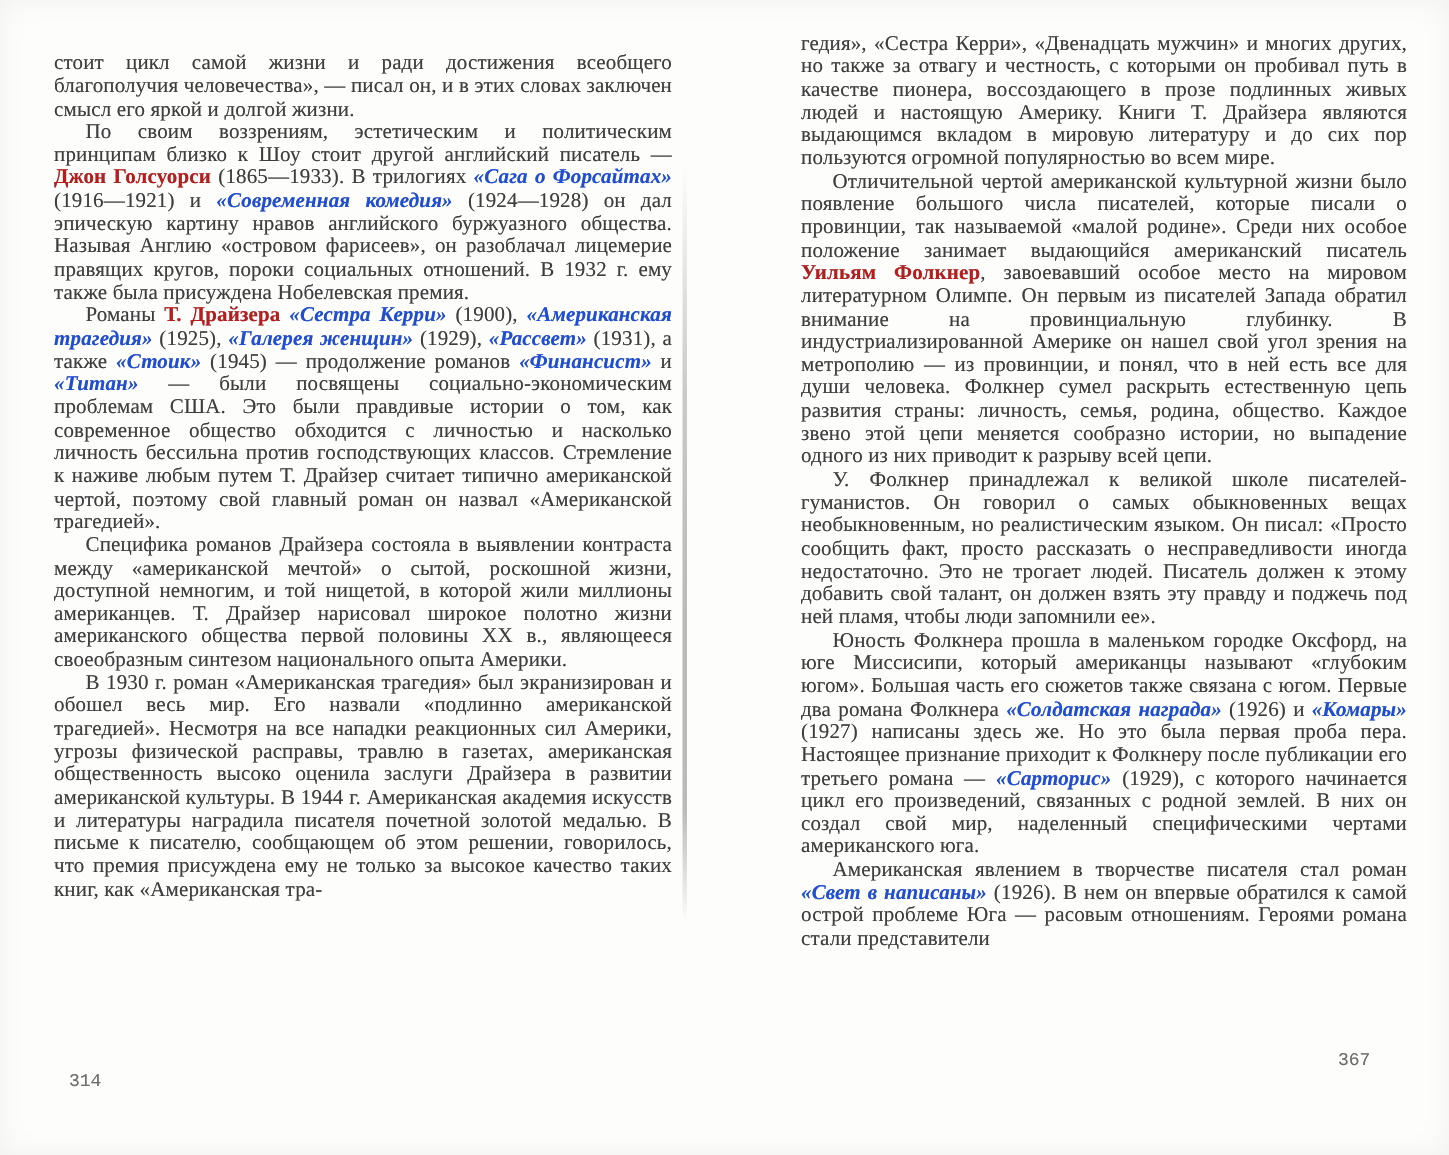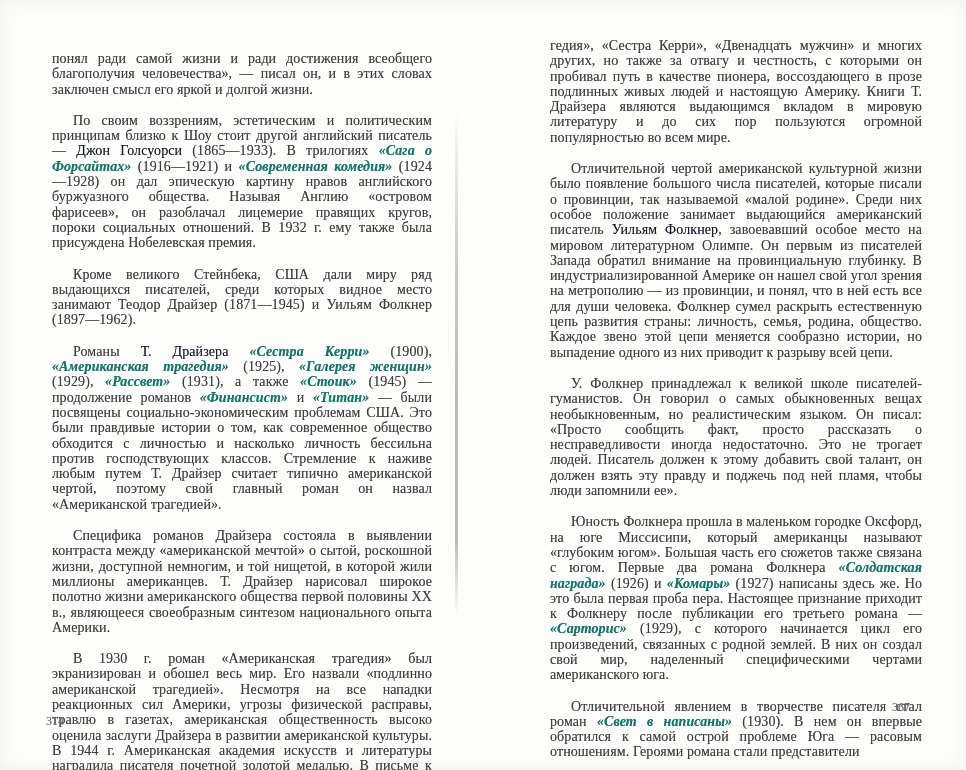--- a/index.html
+++ b/index.html
@@ -24,27 +24,27 @@
     font-family: "Liberation Serif", serif;
     font-size: 14px;
     line-height: 15.3px;
     color: #3e3e3e;
     text-align: justify;
     letter-spacing: 0.1px;
     text-shadow: 0 0 0.4px rgba(70,70,70,0.55);
   }
   #page-left  { left: 36px;  top: 35px; width: 412px; }
   #page-right { left: 534px; top: 22px; width: 404px; }
-  .para { margin: 16px; }
+  .para { margin: 0; }
   .para.indent { text-indent: 21px; }
-  .run-b  { font-weight: normal; color: #0f172a; }
-  .run-bi { font-weight: bold; font-style: italic; color: #0f766e; }
+  .run-b  { font-weight: bold; color: #b91c1c; }
+  .run-bi { font-weight: bold; font-style: italic; color: #1d4ed8; }
   .pagenum {
     position: absolute;
-    font-family: Liberation Serif, serif;
+    font-family: Liberation Mono, monospace;
     font-size: 12px;
     color: #6e6e6e;
     text-shadow: 0 0 0.4px rgba(110,110,110,0.5);
   }
   #pagenum-left  { left: 46px;  top: 714px; }
   #pagenum-right { left: 892px; top: 700px; }
   .gutter {
     position: absolute;
     left: 455px;
     top: 110px;
@@ -59,32 +59,31 @@
     filter: blur(0.4px);
   }
 </style>
 </head>
 <body>
 
 <div class="spread">
   <div class="gutter"></div>
 
   <div id="page-left" class="page-col">
-      <p class="para"><span>понял ради самой жизни и ради достижения всеобщего благополучия человечества», — писал он, и в этих словах заключен смысл его яркой и долгой жизни.</span></p>
+      <p class="para"><span>стоит цикл самой жизни и ради достижения всеобщего благополучия человечества», — писал он, и в этих словах заключен смысл его яркой и долгой жизни.</span></p>
       <p class="para indent"><span>По своим воззрениям, эстетическим и политическим принципам близко к Шоу стоит другой английский писатель — </span><span class="run-b">Джон Голсуорси</span><span> (1865—1933). В трилогиях </span><span class="run-bi">«Сага о Форсайтах»</span><span> (1916—1921) и </span><span class="run-bi">«Современная комедия»</span><span> (1924—1928) он дал эпическую картину нравов английского буржуазного общества. Называя Англию «островом фарисеев», он разоблачал лицемерие правящих кругов, пороки социальных отношений. В 1932 г. ему также была присуждена Нобелевская премия.</span></p>
-      <p class="para indent"><span>Кроме великого Стейнбека, США дали миру ряд выдающихся писателей, среди которых видное место занимают Теодор Драйзер (1871—1945) и Уильям Фолкнер (1897—1962).</span></p>
       <p class="para indent"><span>Романы </span><span class="run-b">Т. Драйзера</span><span> </span><span class="run-bi">«Сестра Керри»</span><span> (1900), </span><span class="run-bi">«Американская трагедия»</span><span> (1925), </span><span class="run-bi">«Галерея женщин»</span><span> (1929), </span><span class="run-bi">«Рассвет»</span><span> (1931), а также </span><span class="run-bi">«Стоик»</span><span> (1945) — продолжение романов </span><span class="run-bi">«Финансист»</span><span> и </span><span class="run-bi">«Титан»</span><span> — были посвящены социально-экономическим проблемам США. Это были правдивые истории о том, как современное общество обходится с личностью и насколько личность бессильна против господствующих классов. Стремление к наживе любым путем Т. Драйзер считает типично американской чертой, поэтому свой главный роман он назвал «Американской трагедией».</span></p>
       <p class="para indent"><span>Специфика романов Драйзера состояла в выявлении контраста между «американской мечтой» о сытой, роскошной жизни, доступной немногим, и той нищетой, в которой жили миллионы американцев. Т. Драйзер нарисовал широкое полотно жизни американского общества первой половины XX в., являющееся своеобразным синтезом национального опыта Америки.</span></p>
       <p class="para indent"><span>В 1930 г. роман «Американская трагедия» был экранизирован и обошел весь мир. Его назвали «подлинно американской трагедией». Несмотря на все нападки реакционных сил Америки, угрозы физической расправы, травлю в газетах, американская общественность высоко оценила заслуги Драйзера в развитии американской культуры. В 1944 г. Американская академия искусств и литературы наградила писателя почетной золотой медалью. В письме к писателю, сообщающем об этом решении, говорилось, что премия присуждена ему не только за высокое качество таких книг, как «Американская тра-</span></p>
     </div>
 
   <div id="page-right" class="page-col">
       <p class="para"><span>гедия», «Сестра Керри», «Двенадцать мужчин» и многих других, но также за отвагу и честность, с которыми он пробивал путь в качестве пионера, воссоздающего в прозе подлинных живых людей и настоящую Америку. Книги Т. Драйзера являются выдающимся вкладом в мировую литературу и до сих пор пользуются огромной популярностью во всем мире.</span></p>
       <p class="para indent"><span>Отличительной чертой американской культурной жизни было появление большого числа писателей, которые писали о провинции, так называемой «малой родине». Среди них особое положение занимает выдающийся американский писатель </span><span class="run-b">Уильям Фолкнер</span><span>, завоевавший особое место на мировом литературном Олимпе. Он первым из писателей Запада обратил внимание на провинциальную глубинку. В индустриализированной Америке он нашел свой угол зрения на метрополию — из провинции, и понял, что в ней есть все для души человека. Фолкнер сумел раскрыть естественную цепь развития страны: личность, семья, родина, общество. Каждое звено этой цепи меняется сообразно истории, но выпадение одного из них приводит к разрыву всей цепи.</span></p>
       <p class="para indent"><span>У. Фолкнер принадлежал к великой школе писателей-гуманистов. Он говорил о самых обыкновенных вещах необыкновенным, но реалистическим языком. Он писал: «Просто сообщить факт, просто рассказать о несправедливости иногда недостаточно. Это не трогает людей. Писатель должен к этому добавить свой талант, он должен взять эту правду и поджечь под ней пламя, чтобы люди запомнили ее».</span></p>
       <p class="para indent"><span>Юность Фолкнера прошла в маленьком городке Оксфорд, на юге Миссисипи, который американцы называют «глубоким югом». Большая часть его сюжетов также связана с югом. Первые два романа Фолкнера </span><span class="run-bi">«Солдатская награда»</span><span> (1926) и </span><span class="run-bi">«Комары»</span><span> (1927) написаны здесь же. Но это была первая проба пера. Настоящее признание приходит к Фолкнеру после публикации его третьего романа — </span><span class="run-bi">«Сарторис»</span><span> (1929), с которого начинается цикл его произведений, связанных с родной землей. В них он создал свой мир, наделенный специфическими чертами американского юга.</span></p>
-      <p class="para indent"><span>Отличительной явлением в творчестве писателя стал роман </span><span class="run-bi">«Свет в написаны»</span><span> (1930). В нем он впервые обратился к самой острой проблеме Юга — расовым отношениям. Героями романа стали представители</span></p>
+      <p class="para indent"><span>Американская явлением в творчестве писателя стал роман </span><span class="run-bi">«Свет в написаны»</span><span> (1926). В нем он впервые обратился к самой острой проблеме Юга — расовым отношениям. Героями романа стали представители</span></p>
     </div>
 
   <div id="pagenum-left" class="pagenum">314</div>
 
   <div id="pagenum-right" class="pagenum">367</div>
 </div>
 
 </body></html>

